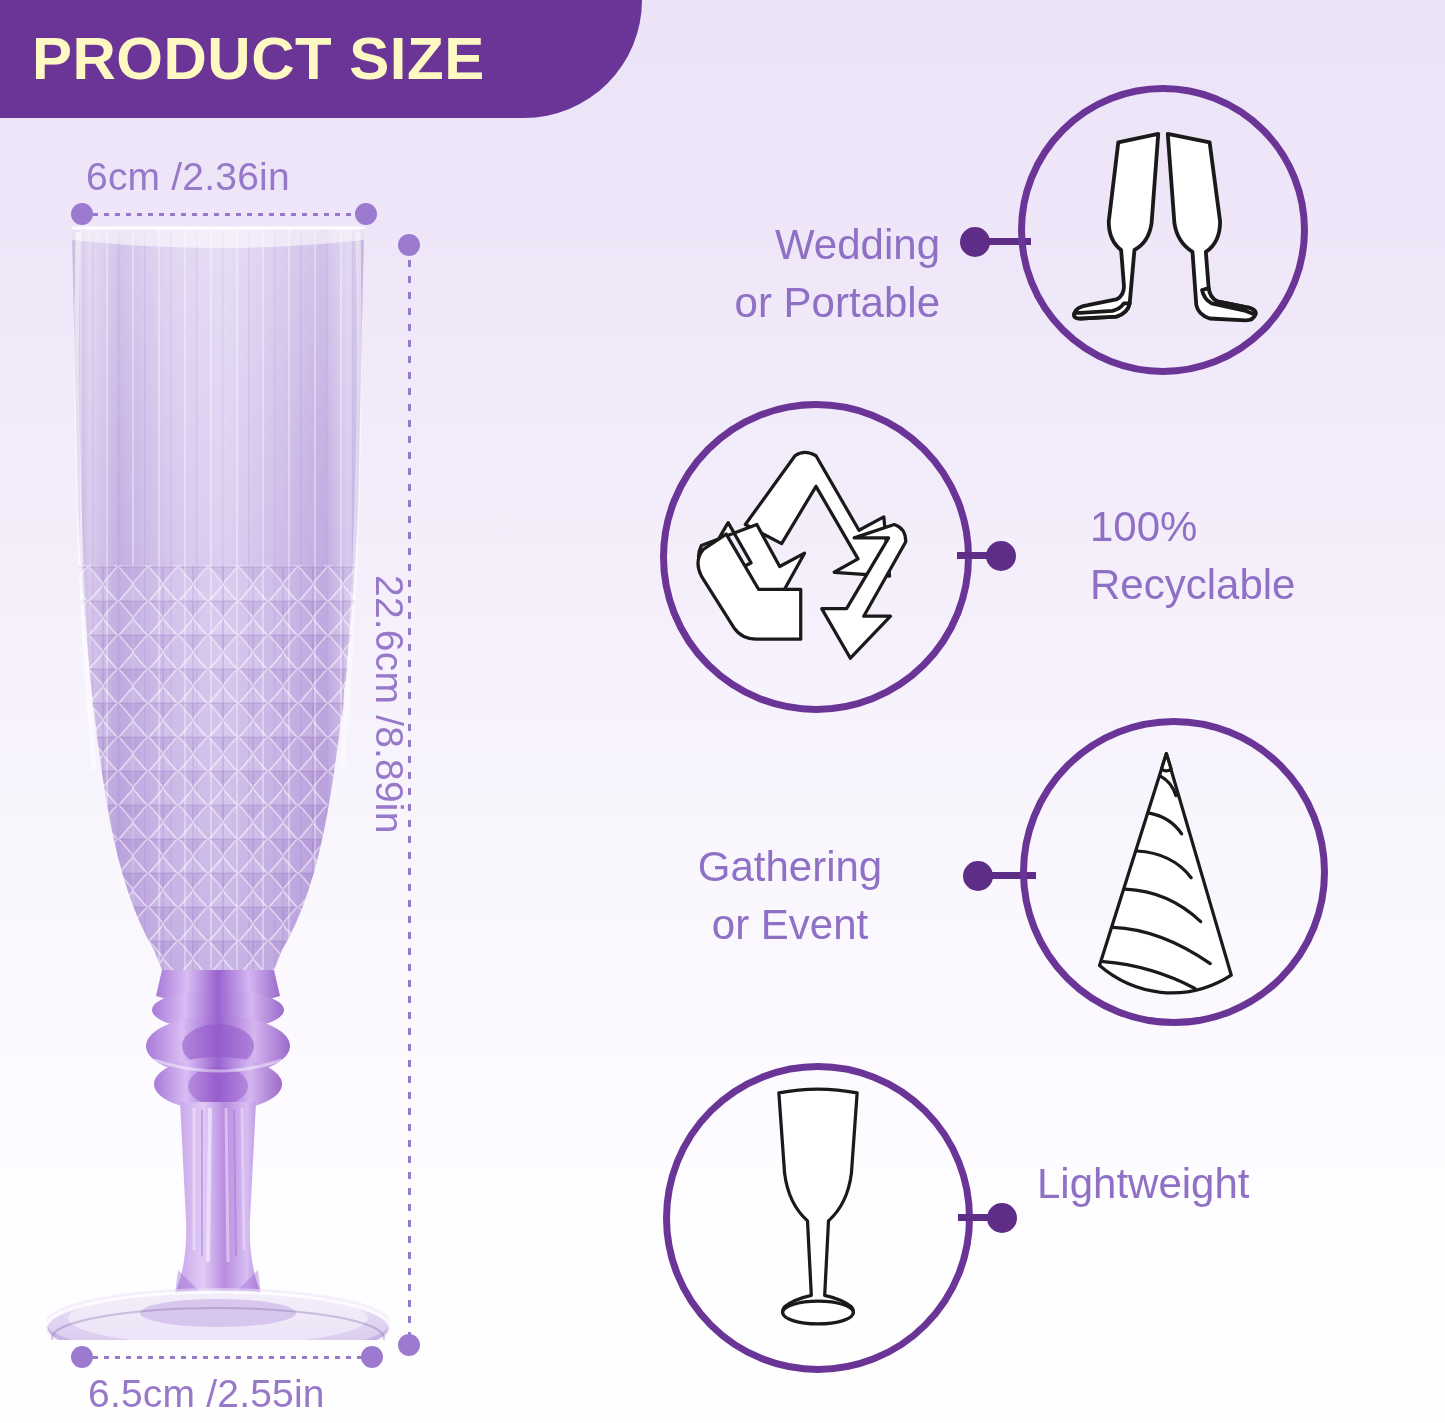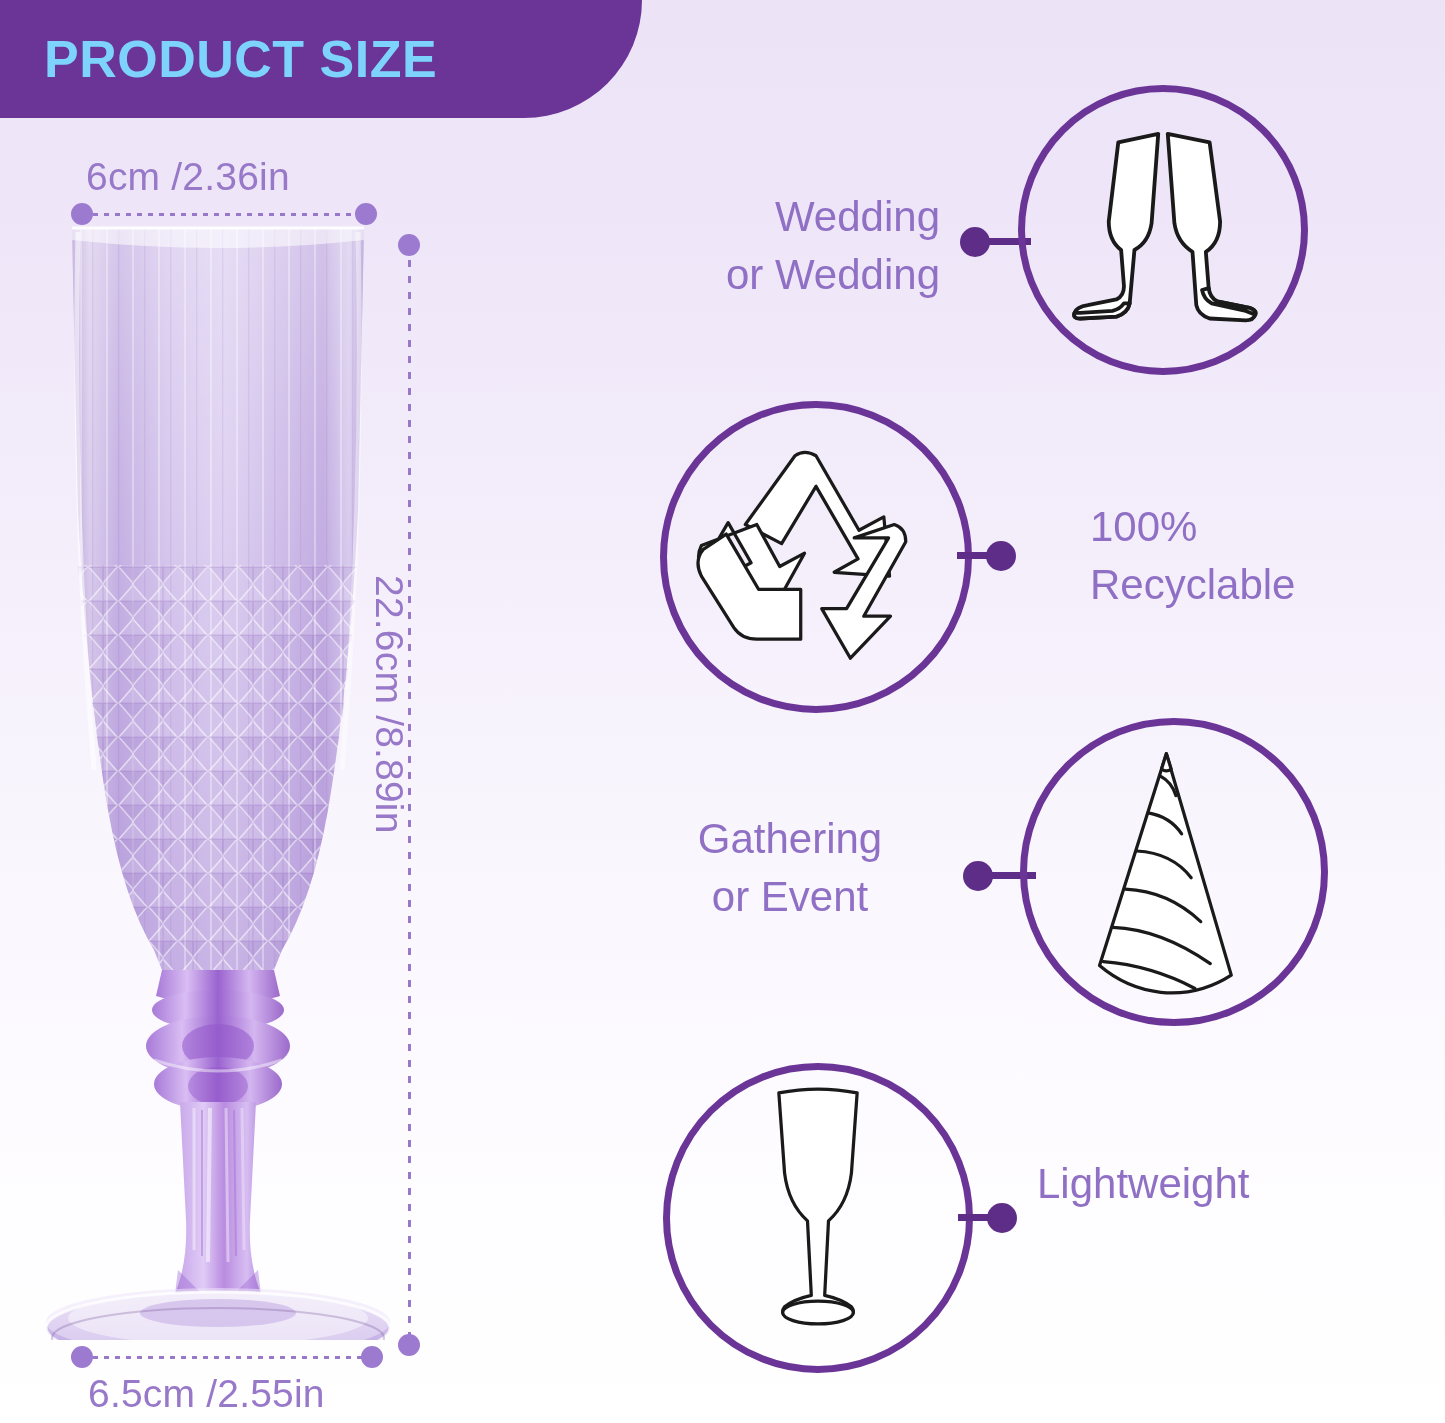--- a/index.html
+++ b/index.html
@@ -33,25 +33,25 @@
     left: 0;
     top: 0;
     width: 642px;
     height: 118px;
     background: #6b3497;
     border-bottom-right-radius: 118px;
     z-index: 6;
   }
   #banner-title {
     position: absolute;
-    left: 44px;
+    left: 32px;
     top: 50%;
     transform: translateY(-50%);
-    color: #7dd3fc;
-    font-size: 52px;
+    color: #fef9c3;
+    font-size: 60px;
     font-weight: 700;
     letter-spacing: 0.5px;
     line-height: 1;
     white-space: nowrap;
   }
 
   
   #glass-wrap {
     position: absolute;
     left: 28px;
@@ -128,21 +128,21 @@
     display: block;
   }
   .feature-text {
     position: absolute;
     color: #9070c5;
     font-size: 42px;
     line-height: 1.38;
     font-weight: 400;
     white-space: nowrap;
   }
-  .feature-text.right-align { text-align: right; }
+  .feature-text.right-align { text-align: right; margin-top: 28px; }
   .connector-dot {
     position: absolute;
     width: 30px;
     height: 30px;
     border-radius: 50%;
     background: #5e2d88;
   }
   .connector-stub {
     position: absolute;
     height: 7px;
@@ -313,21 +313,21 @@
   <div class="dim-dot" id="dim-side-dot-t"></div>
   <div class="dim-dot" id="dim-side-dot-b"></div>
 
   <div class="dim-label" id="dim-bottom-label">6.5cm /2.55in</div>
   <div class="dim-line-h" id="dim-bot-line"></div>
   <div class="dim-dot" id="dim-bot-dot-l"></div>
   <div class="dim-dot" id="dim-bot-dot-r"></div>
 
   <div class="feature-text right-align" id="f1-text">
     <div>Wedding</div>
-    <div>or Wedding</div>
+    <div>or Portable</div>
   </div>
   <div class="connector-stub" id="f1-stub"></div>
   <div class="connector-dot" id="f1-dot"></div>
   <div class="feature-circle" id="f1-circle">
     <svg class="feature-icon" viewBox="0 0 290 290" aria-hidden="true">
       <g fill="#ffffff" stroke="#1a1a1a" stroke-width="4" stroke-linejoin="round" stroke-linecap="round">
 
         <path d="M98 53 L140 44 L133 138 Q130 158 115 166 L110 222
                  Q108 232 96 236 L58 238 Q50 238 52 232 Q54 226 66 224 L96 218
                  Q104 214 104 204 L101 166 Q88 156 88 136 Z"></path>

